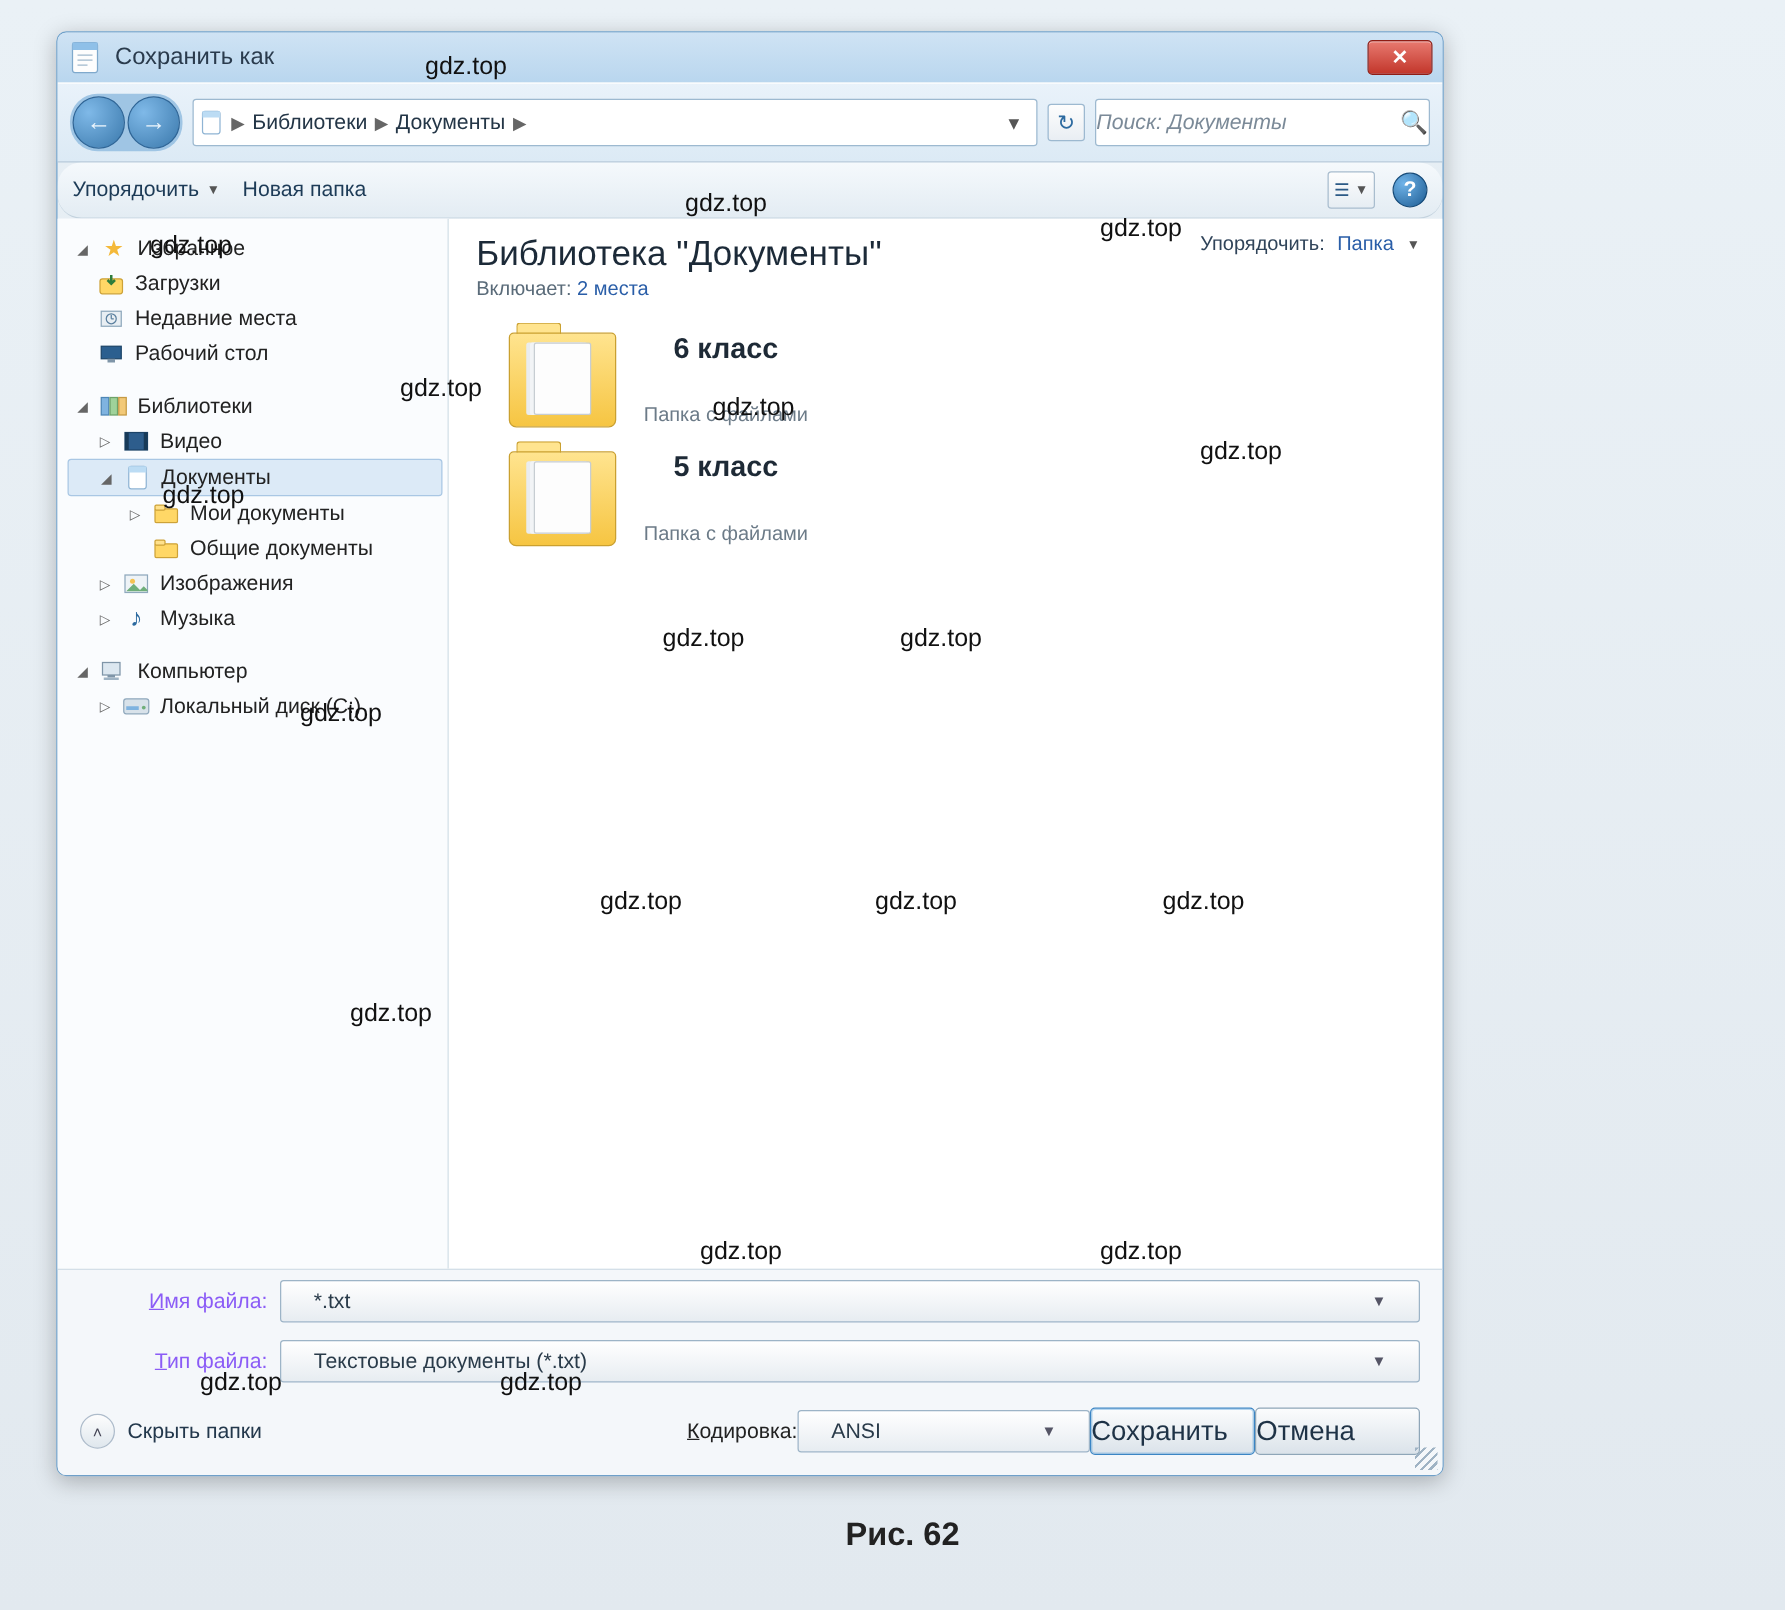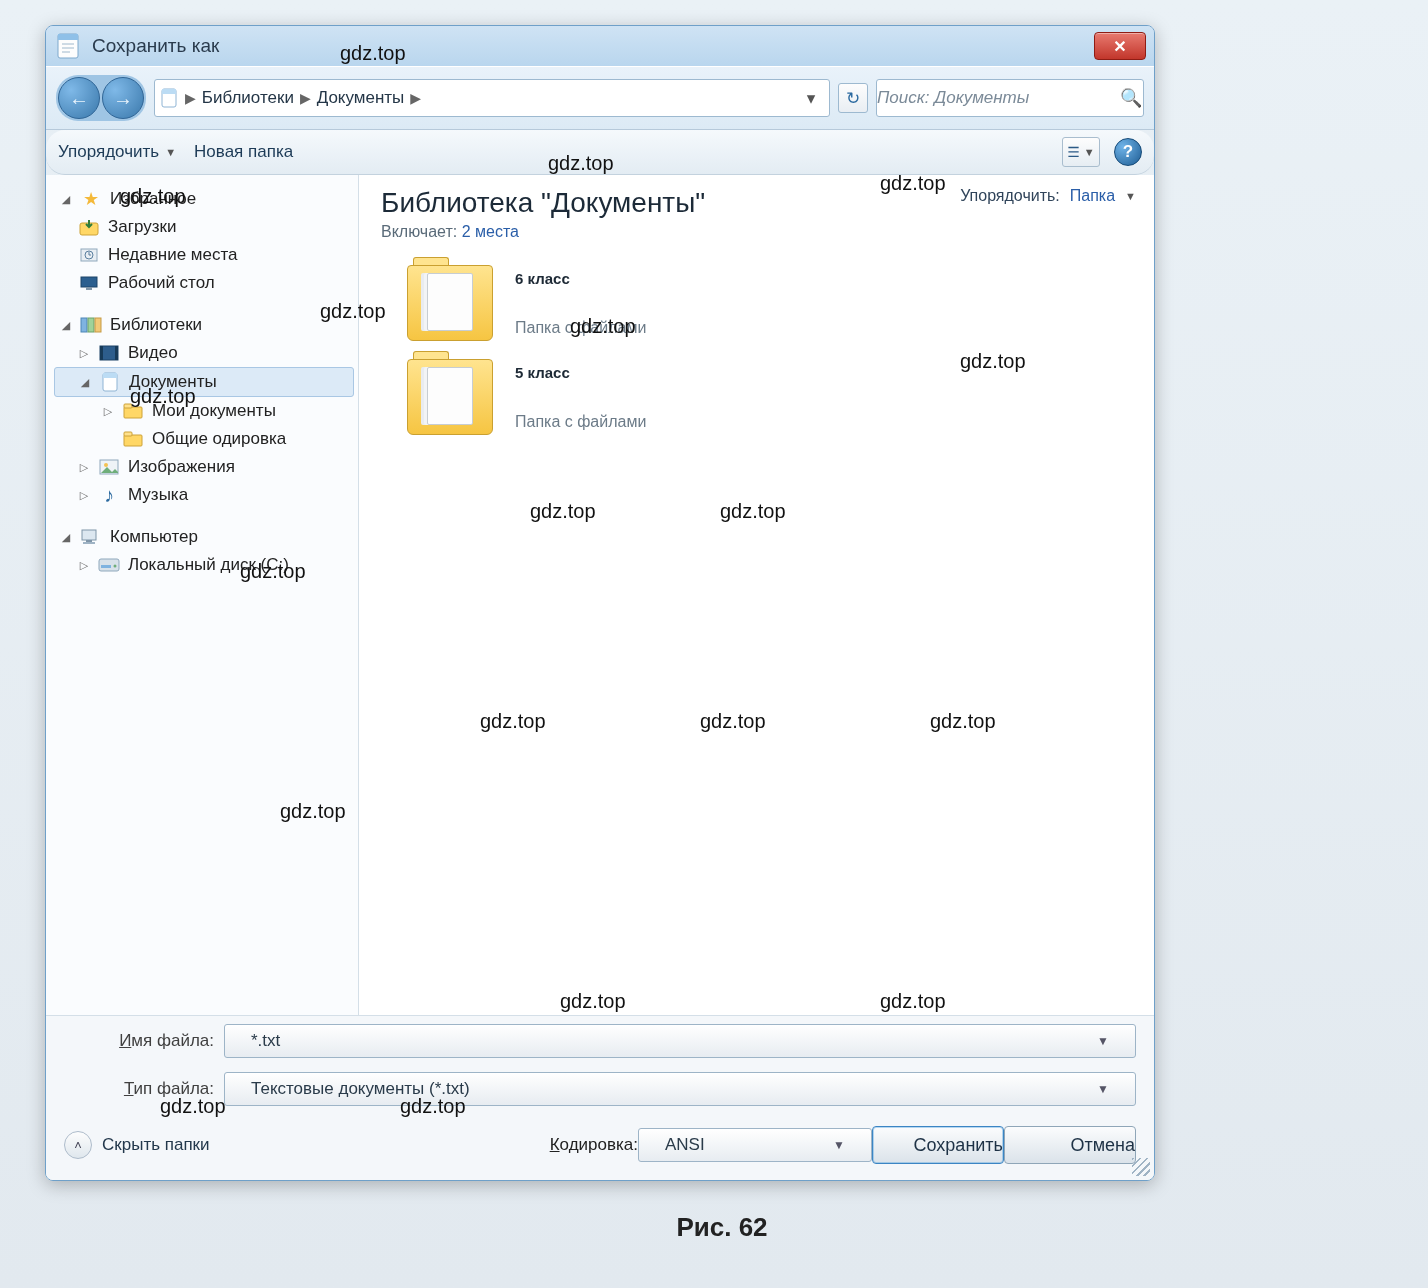--- a/index.html
+++ b/index.html
@@ -61,38 +61,38 @@
   .lib-sub{font-size:16px;color:#5a6b79;margin-top:4px;}
   .lib-sub a{color:#2a5ea8;text-decoration:none;}
   .arrange{margin-left:auto;font-size:16px;color:#30445a;display:flex;align-items:center;gap:10px;}
   .arrange a{color:#2a5ea8;text-decoration:none;}
   .folder-item{display:flex;align-items:center;gap:22px;margin:6px 0 18px 26px;}
   .big-folder{width:86px;height:76px;position:relative;}
   .big-folder .back{position:absolute;inset:0;background:linear-gradient(#ffe48f,#f6c542);border-radius:4px 4px 6px 6px;
     border:1px solid #caa030;}
   .big-folder .tab{position:absolute;top:-8px;left:6px;width:34px;height:12px;background:#ffe48f;border:1px solid #caa030;border-bottom:none;border-radius:3px 3px 0 0;}
   .big-folder .sheet{position:absolute;top:8px;left:20px;width:44px;height:56px;background:#fdfdfd;border:1px solid #c7cdd2;border-radius:2px;box-shadow:-3px 0 0 #f2f4f6,-6px 0 0 #e9ecef;}
-  .folder-meta .name{font-size:15px;font-weight:600;color:#1e2a36;}
+  .folder-meta .name{font-size:23px;font-weight:600;color:#1e2a36;text-align:center;}
   .folder-meta .desc{font-size:16px;color:#6c7b88;margin-top:32px;}
   
   .bottom{padding:8px 18px 14px 18px;background:#f4f7fa;border-top:1px solid #d4dfe8;display:flex;flex-direction:column;gap:14px;}
   .formrow{display:flex;align-items:center;gap:10px;}
-  .formrow label{width:150px;text-align:right;color:#404040;font-size:17px;}
+  .formrow label{width:150px;text-align:right;color:#8b5cf6;font-size:17px;}
   .formrow label u{text-decoration:underline;}
   .combo{flex:1;height:32px;background:linear-gradient(#ffffff,#e7ecf1);border:1px solid #9db4c7;border-radius:3px;
     display:flex;align-items:center;padding:0 26px;color:#2a3b4a;position:relative;}
   .combo .caret{margin-left:auto;color:#556;font-size:12px;}
   .footer{display:flex;align-items:center;gap:16px;padding:6px 18px 16px 18px;background:#f4f7fa;}
   .hide-folders{display:flex;align-items:center;gap:10px;color:#23384c;}
   .circ{width:26px;height:26px;border-radius:50%;background:linear-gradient(#fdfdfd,#dfe7ed);border:1px solid #aebccb;
     display:flex;align-items:center;justify-content:center;font-size:13px;color:#445;}
   .enc-wrap{display:flex;align-items:center;margin-left:auto;}
   .enc-wrap .combo{width:180px;flex:none;}
   .btn{min-width:130px;height:36px;border-radius:4px;border:1px solid #8fa6b8;background:linear-gradient(#fbfcfd,#dbe3ea);
-    display:flex;align-items:center;justify-content:flex-end;color:#1e3246;font-size:18px;}
+    display:flex;align-items:center;justify-content:flex-start;color:#1e3246;font-size:22px;}
   .btn.primary{border:1px solid #3b85c4;box-shadow:0 0 0 1px rgba(80,160,220,.4) inset;}
   .resize-grip{position:absolute;right:4px;bottom:4px;width:18px;height:18px;
     background:repeating-linear-gradient(135deg,#9fb3c4 0 2px,transparent 2px 5px);}
   .caption{position:absolute;left:16px;right:0;top:1212px;text-align:center;font-size:26px;font-weight:700;color:#222;}
   
   .wm{position:absolute;color:#111;font-size:20px;font-weight:500;pointer-events:none;}
   
   svg{display:block;}
 </style>
 </head>
@@ -257,21 +257,21 @@
           <span>Мои документы</span>
         </div>
         <div class="tree-row indent-2">
           <span class="twisty"></span>
           <span class="ticon">
             <svg width="20" height="16">
                 <rect x="1" y="4" width="18" height="11" rx="1" fill="#ffd766" stroke="#cda238"></rect>
                 <rect x="1" y="1" width="8" height="4" rx="1" fill="#ffe18c" stroke="#cda238"></rect>
               </svg>
           </span>
-          <span>Общие одировка</span>
+          <span>Общие документы</span>
         </div>
         <div class="tree-row indent-1">
           <span class="twisty">▷</span>
           <span class="ticon">
             <svg width="20" height="16">
                 <rect x="1" y="1" width="18" height="14" fill="#eef3f7" stroke="#8fa8bc"></rect>
                 <circle cx="7" cy="6" r="2" fill="#f4c252"></circle>
                 <path d="M2 14 l6 -6 l5 5 l3 -3 l3 3 v1 H2z" fill="#6fae7a"></path>
               </svg>
           </span>

